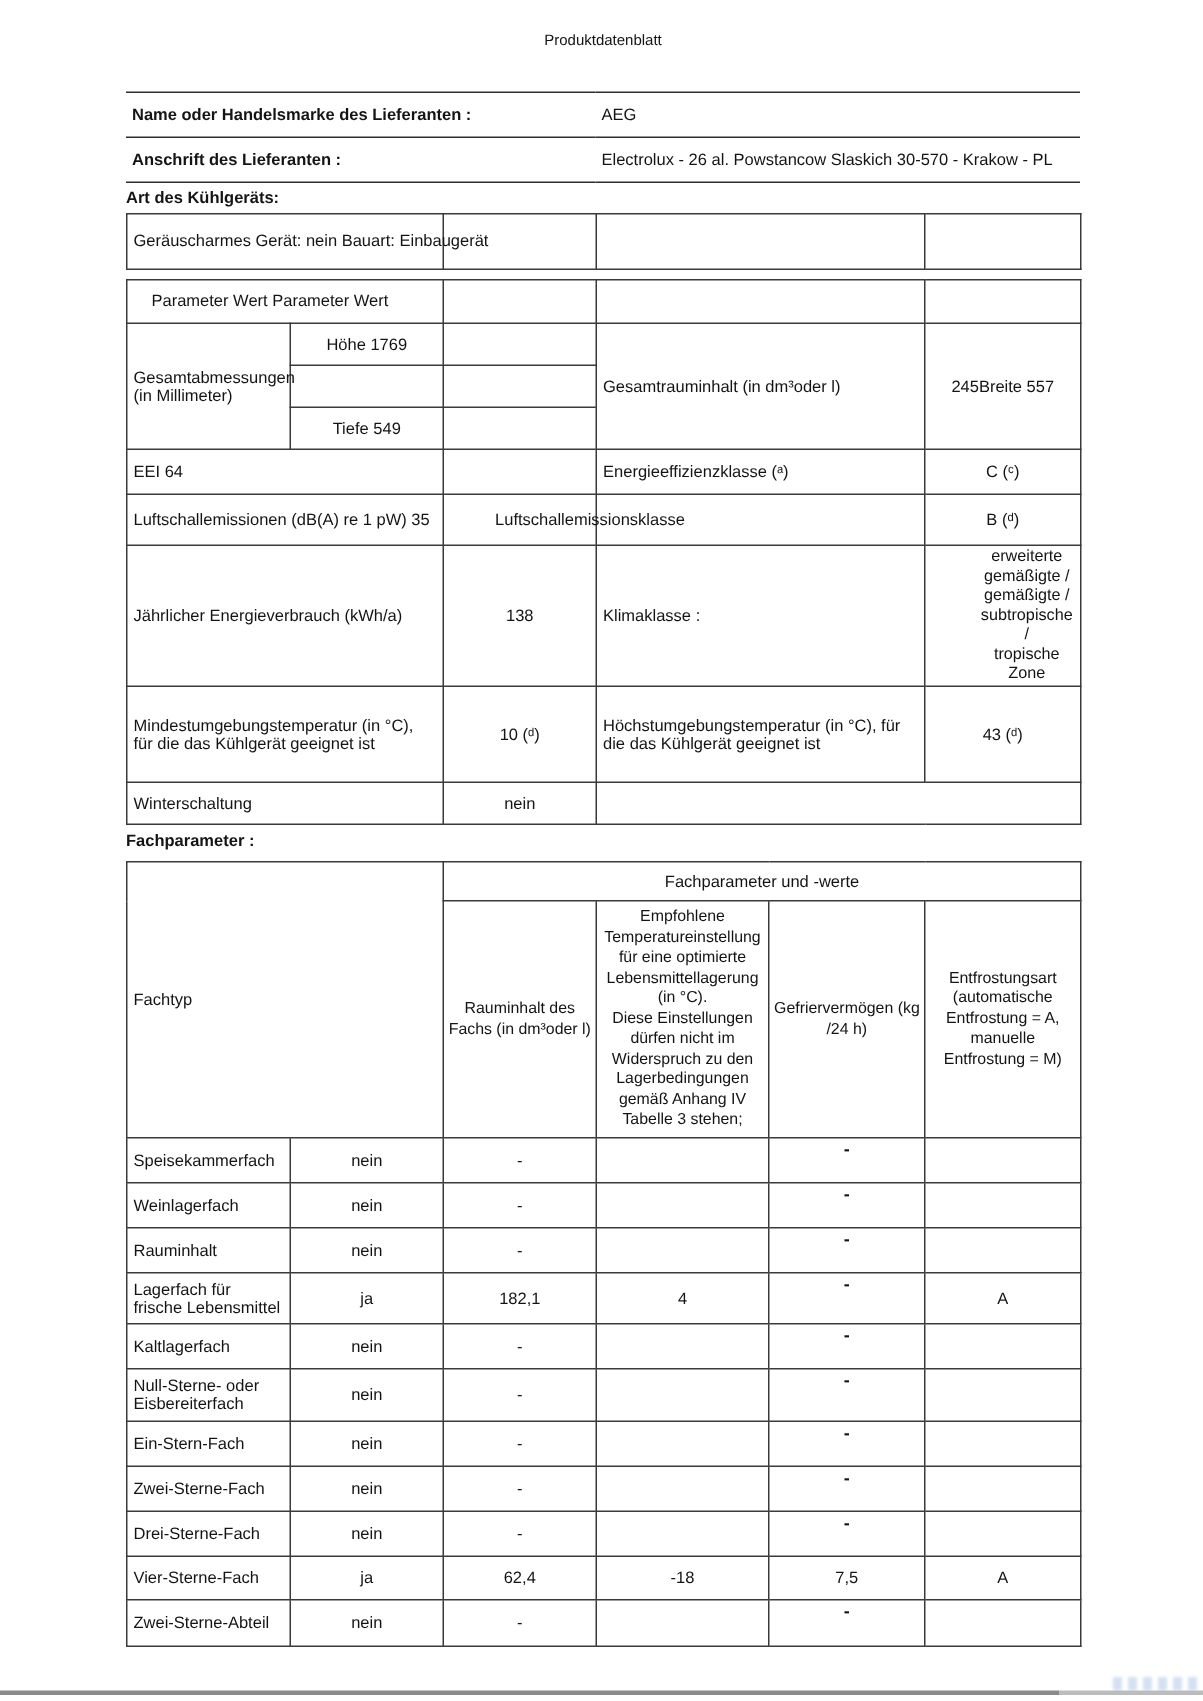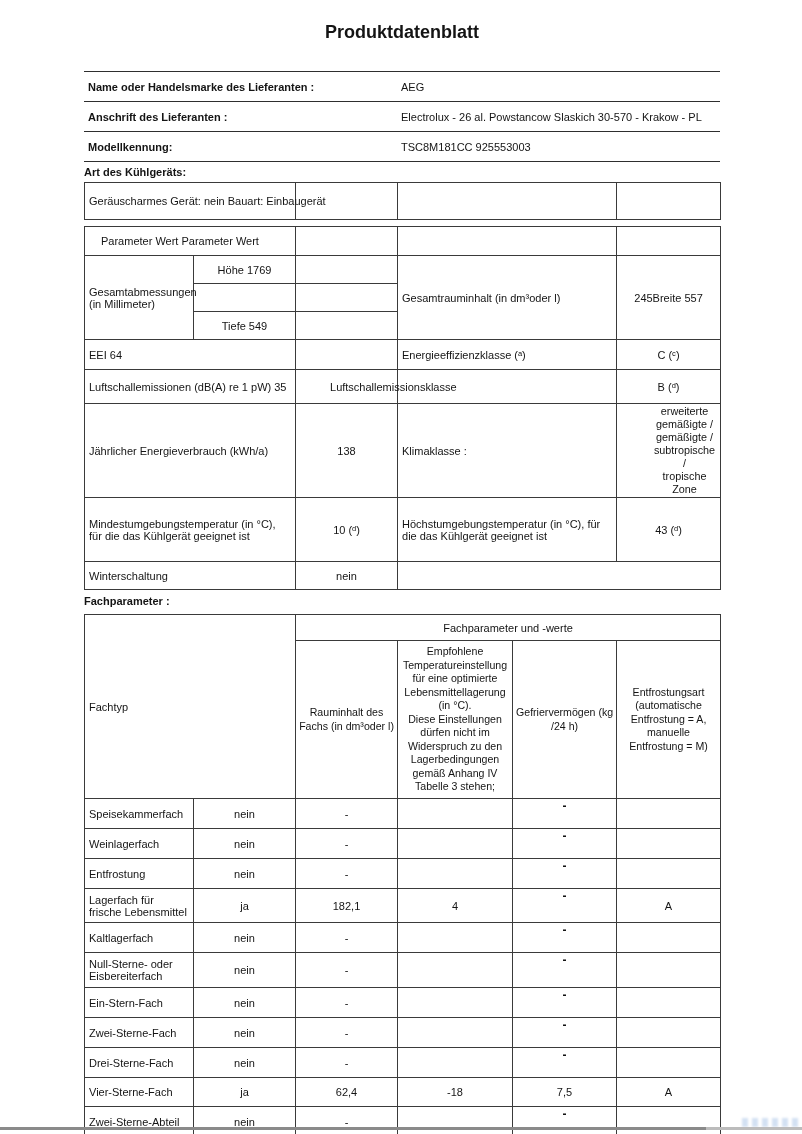--- a/index.html
+++ b/index.html
@@ -2,21 +2,21 @@
 <html><head>
 <meta charset="utf-8">
 <style>
   html,body { margin:0; padding:0; background:#ffffff; }
   .page {
     position:relative; width:802px; height:1134px; background:#ffffff;
     font-family:"Liberation Sans", sans-serif; font-size:11px; color:#141414;
     overflow:hidden;
   }
   .content { margin-left:84px; width:636px; }
-  .title { margin:22px 0 0 0; text-align:center; font-size:18px; font-weight:bold; }
+  .title { margin:22px 0 0 0; text-align:center; font-size:10px; font-weight:normal; }
   .heading { font-weight:bold; font-size:11px; }
   .h-art { margin-top:4px; }
   .h-allg { margin-top:9px; }
   .h-fach { margin-top:5px; }
 
   table { border-collapse:collapse; table-layout:fixed; width:636px; }
   td, th { padding:1px 4px; vertical-align:middle; font-weight:normal; font-size:11px; overflow:visible; }
 
   
   .supplier { margin-top:28px; }
@@ -83,24 +83,20 @@
         </colgroup>
       <tbody>
           <tr>
         <td class="lbl">Name oder Handelsmarke des Lieferanten :</td>
         <td>AEG</td>
       </tr>
       <tr>
         <td class="lbl">Anschrift des Lieferanten :</td>
         <td>Electrolux - 26 al. Powstancow Slaskich 30-570 - Krakow - PL</td>
       </tr>
-      <tr>
-        <td class="lbl">Modellkennung:</td>
-        <td>TSC8M181CC 925553003</td>
-      </tr>
     </tbody>
       </table>
 
     <div class="heading h-art">Art des Kühlgeräts:</div>
 
     <table class="grid device">
       <colgroup>
           <col style="width:211px">
           <col style="width:102px">
           <col style="width:219px">
@@ -219,21 +215,21 @@
       </tr>
       <tr class="cr">
         <td class="left">Weinlagerfach</td>
         <td class="ctr">nein</td>
         <td class="ctr">-</td>
         <td class="ctr"></td>
         <td class="mk">-</td>
         <td class="ctr"></td>
       </tr>
       <tr class="cr">
-        <td class="left">Entfrostung</td>
+        <td class="left">Rauminhalt</td>
         <td class="ctr">nein</td>
         <td class="ctr">-</td>
         <td class="ctr"></td>
         <td class="mk">-</td>
         <td class="ctr"></td>
       </tr>
       <tr class="cr-lager">
         <td class="left">Lagerfach für frische Lebensmittel</td>
         <td class="ctr">ja</td>
         <td class="ctr">182,1</td>

